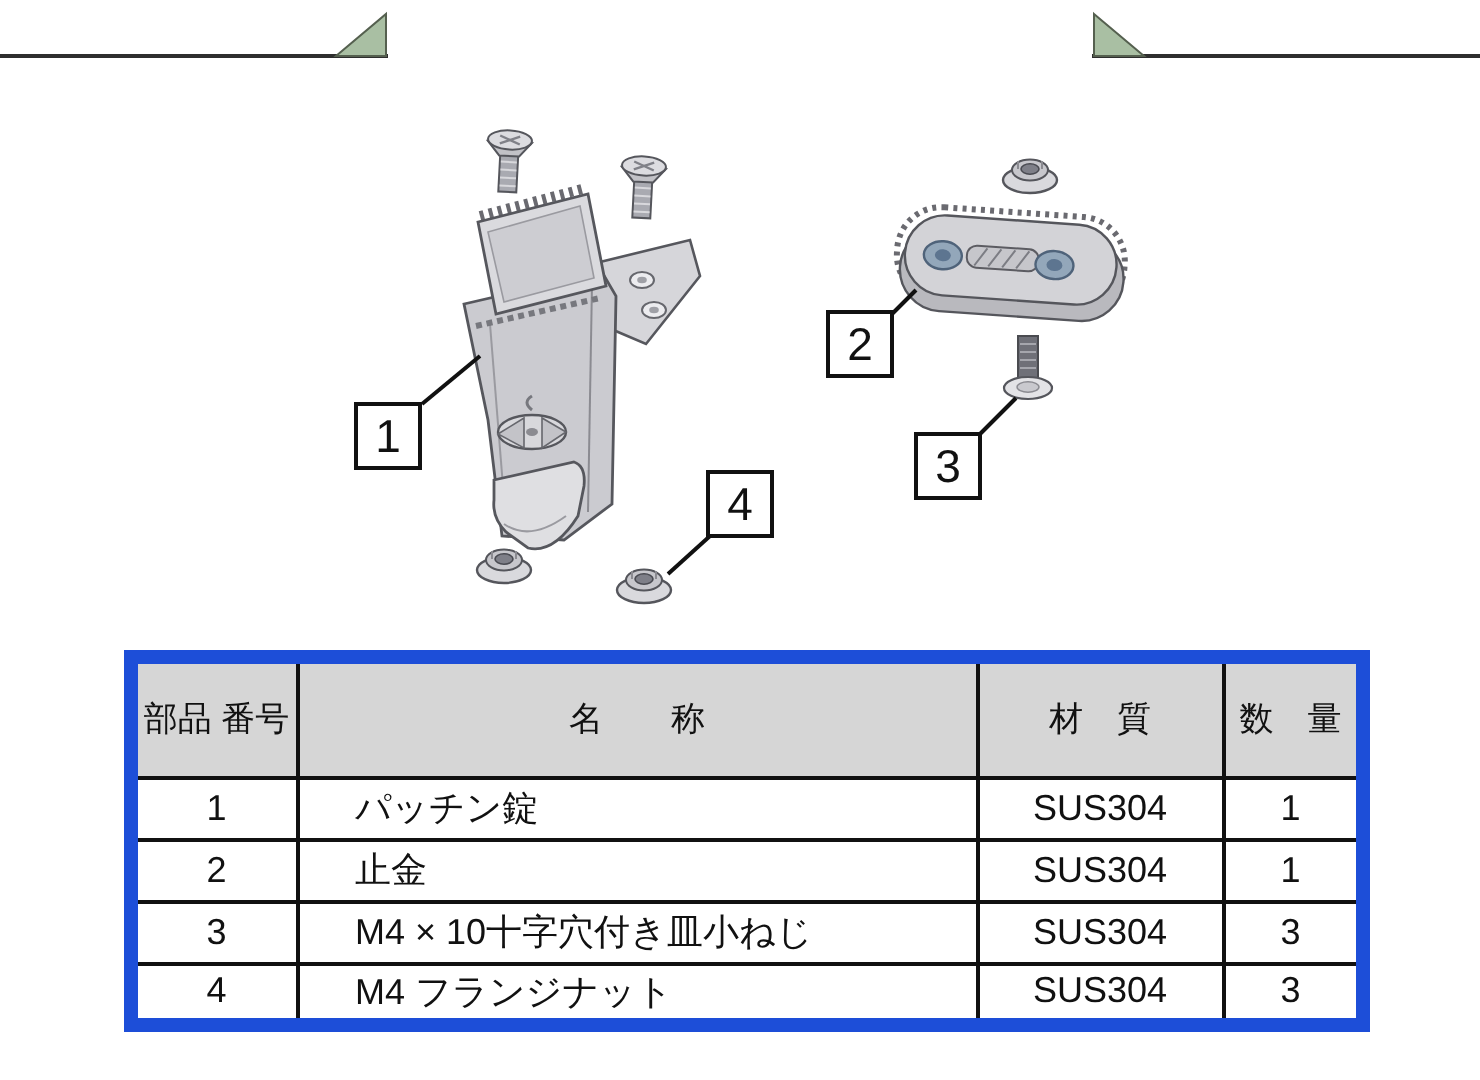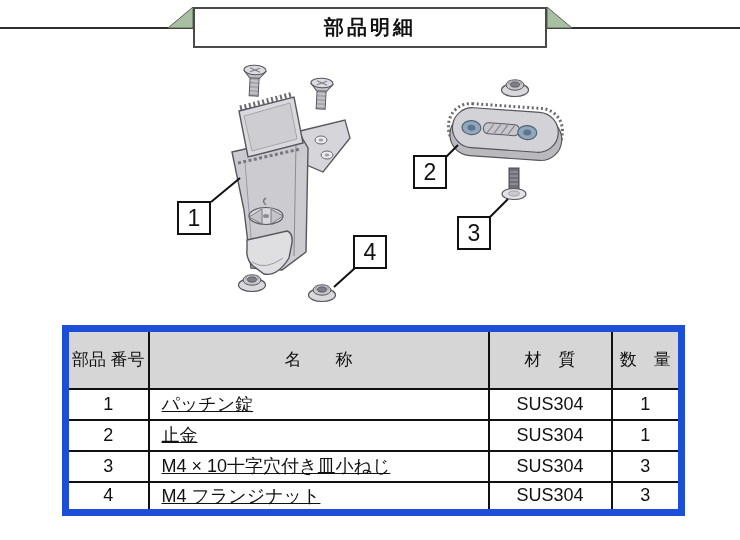--- a/index.html
+++ b/index.html
@@ -38,21 +38,21 @@
   }
   table.bom th, table.bom td {
     border:2px solid #111; box-sizing:border-box; padding:0;
     overflow:hidden; white-space:nowrap;
   }
   table.bom th {
     background:#d6d6d6; font-weight:normal; font-size:17px;
     height:60px; text-align:center; vertical-align:middle;
   }
   table.bom td { height:31px; text-align:center; vertical-align:middle; }
-  table.bom td.t-l { text-align:left; padding-left:12px;text-decoration:underline; }
+  table.bom td.t-l { text-align:left; padding-left:28px; }
   th.c-no { white-space:pre-line; font-size:15px; line-height:1.3; }
   .w-no  { width:83px; }
   .w-name{ width:340px; }
   .w-mat { width:123px; }
   .w-qty { width:70px; }
 </style>
 </head>
 <body>
 
 <div class="page">
@@ -163,21 +163,20 @@
     </g>
 
     <g stroke="#111" stroke-width="2">
       <line x1="211" y1="202" x2="240" y2="178"></line>
       <line x1="446" y1="157" x2="458" y2="145"></line>
       <line x1="490" y1="217" x2="508" y2="199"></line>
       <line x1="355" y1="268" x2="334" y2="287"></line>
     </g>
   </svg>
 
-  <div class="titlebox">部品明細</div>
 
   <div class="callout" id="c1">1</div>
   <div class="callout" id="c2">2</div>
   <div class="callout" id="c3">3</div>
   <div class="callout" id="c4">4</div>
 
   <table class="bom">
     <colgroup>
       <col class="w-no">
         <col class="w-name">

